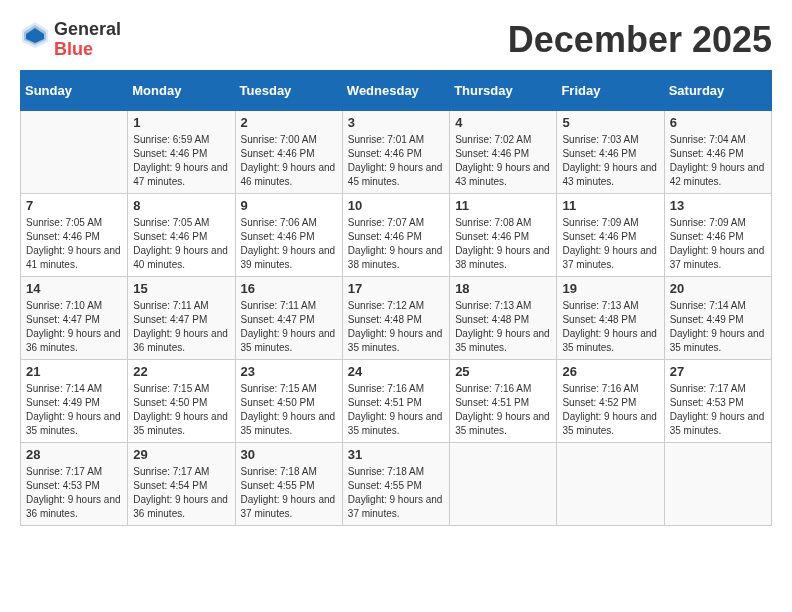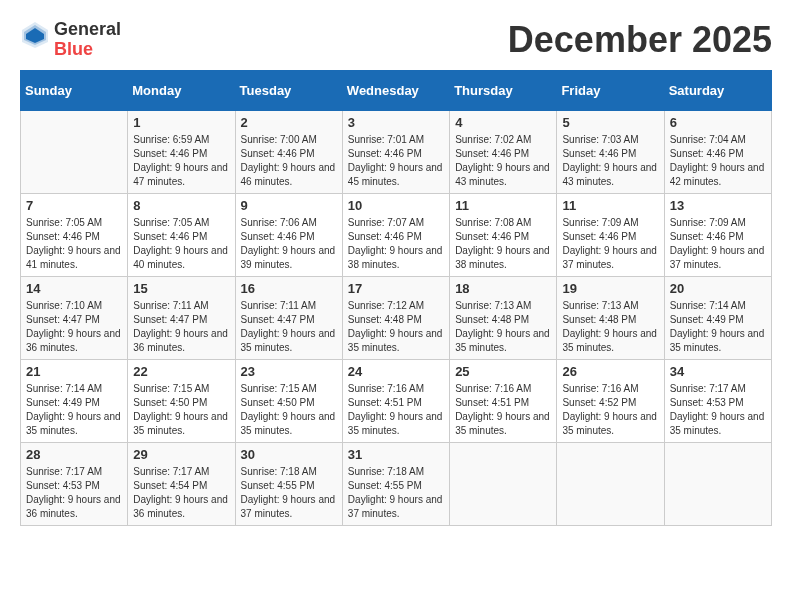--- a/index.html
+++ b/index.html
@@ -231,21 +231,21 @@
         </td>
         <td>
           <span class="day-number">25</span>
           <div class="day-info">Sunrise: 7:16 AM<br>Sunset: 4:51 PM<br>Daylight: 9 hours and 35 minutes.</div>
         </td>
         <td>
           <span class="day-number">26</span>
           <div class="day-info">Sunrise: 7:16 AM<br>Sunset: 4:52 PM<br>Daylight: 9 hours and 35 minutes.</div>
         </td>
         <td>
-          <span class="day-number">34</span>
+          <span class="day-number">27</span>
           <div class="day-info">Sunrise: 7:17 AM<br>Sunset: 4:53 PM<br>Daylight: 9 hours and 35 minutes.</div>
         </td>
       </tr>
       <tr>
         <td>
           <span class="day-number">28</span>
           <div class="day-info">Sunrise: 7:17 AM<br>Sunset: 4:53 PM<br>Daylight: 9 hours and 36 minutes.</div>
         </td>
         <td>
           <span class="day-number">29</span>

